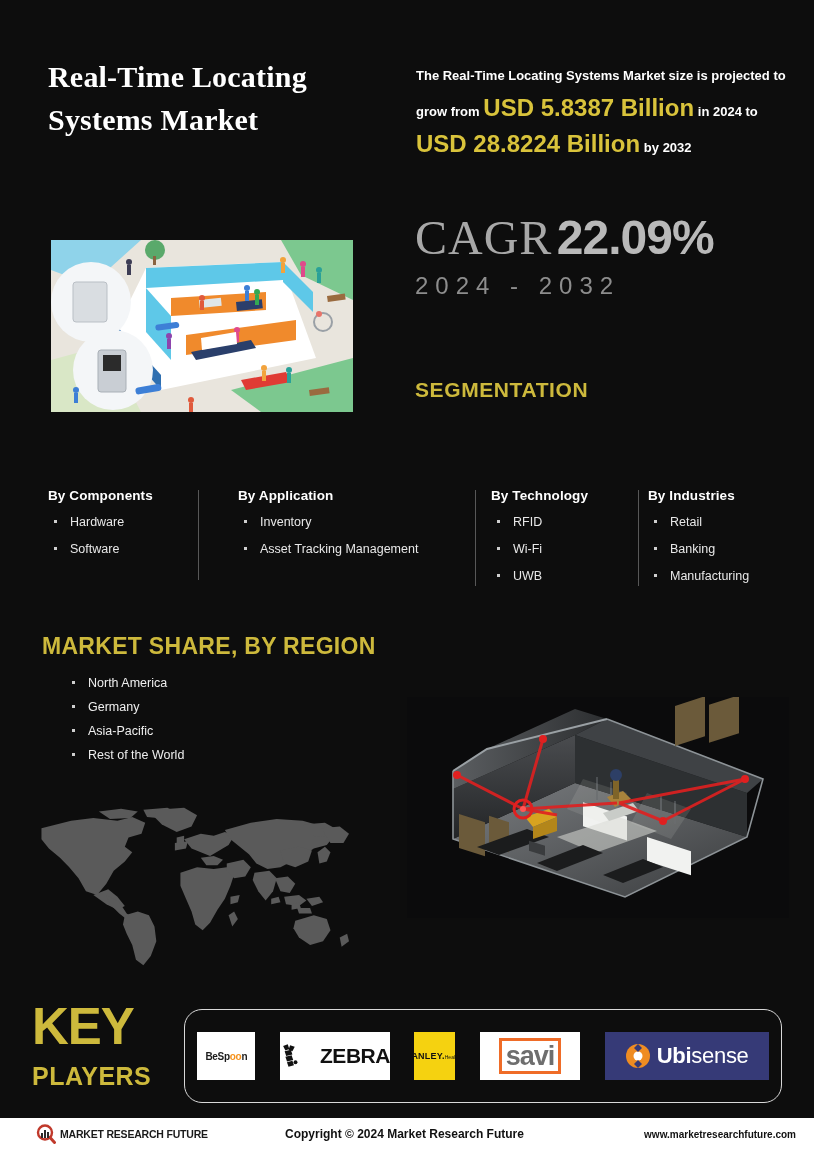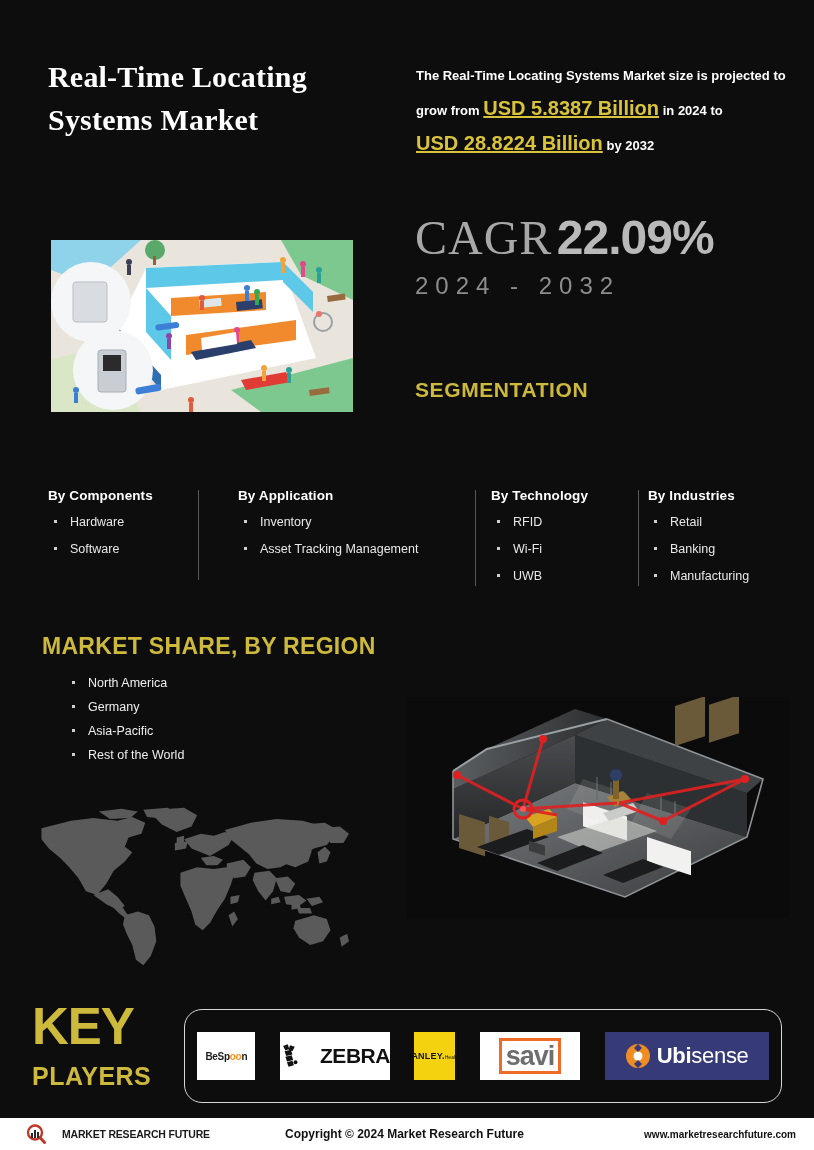--- a/index.html
+++ b/index.html
@@ -13,21 +13,21 @@
   
   .title{
     position:absolute;left:48px;top:55px;width:330px;
     font-family:"Liberation Serif",serif;font-weight:bold;
     font-size:30px;line-height:43px;color:#ffffff;letter-spacing:.2px;
   }
   .mkt-size{
     position:absolute;left:416px;top:60px;width:370px;
     color:#ffffff;font-size:13.5px;font-weight:bold;line-height:32px;
   }
-  .mkt-size .big{color:#d9c33b;font-size:20px;font-weight:bold;text-decoration:underline;}
+  .mkt-size .big{color:#d9c33b;font-size:24px;font-weight:bold;}
   .mkt-size .sm{font-size:13px;font-weight:bold;color:#ffffff;}
 
   .cagr{
     position:absolute;left:415px;top:210px;white-space:nowrap;
   }
   .cagr .lbl{
     font-family:"Liberation Serif",serif;font-weight:normal;
     font-size:48px;color:#a8a8a8;letter-spacing:1px;
   }
   .cagr .val{
@@ -116,21 +116,21 @@
     border:3px solid #ef6c28;padding:0 4px;position:relative;
     display:flex;align-items:center;
   }
   .logo-savi .txt{font-size:27px;font-weight:bold;color:#6e6e6e;letter-spacing:-1px;line-height:30px;}
 
   
   .footer{
     position:absolute;left:0;top:1118px;width:814px;height:32px;background:#ffffff;
     display:flex;align-items:center;
   }
-  .f-brand{position:absolute;left:26px;display:flex;align-items:center;gap:16px;text-align:center;}
+  .f-brand{position:absolute;left:36px;display:flex;align-items:center;gap:4px;text-align:center;}
   .f-brand .txt{font-size:10.5px;font-weight:bold;color:#1a1a1a;letter-spacing:-.2px;}
   .f-copy{position:absolute;left:285px;font-size:12px;font-weight:bold;color:#111;}
   .f-url{position:absolute;right:18px;font-size:10px;font-weight:bold;color:#111;}
 </style>
 </head>
 <body>
 
 <div class="page">
 
   <div class="title">Real-Time Locating Systems Market</div>

